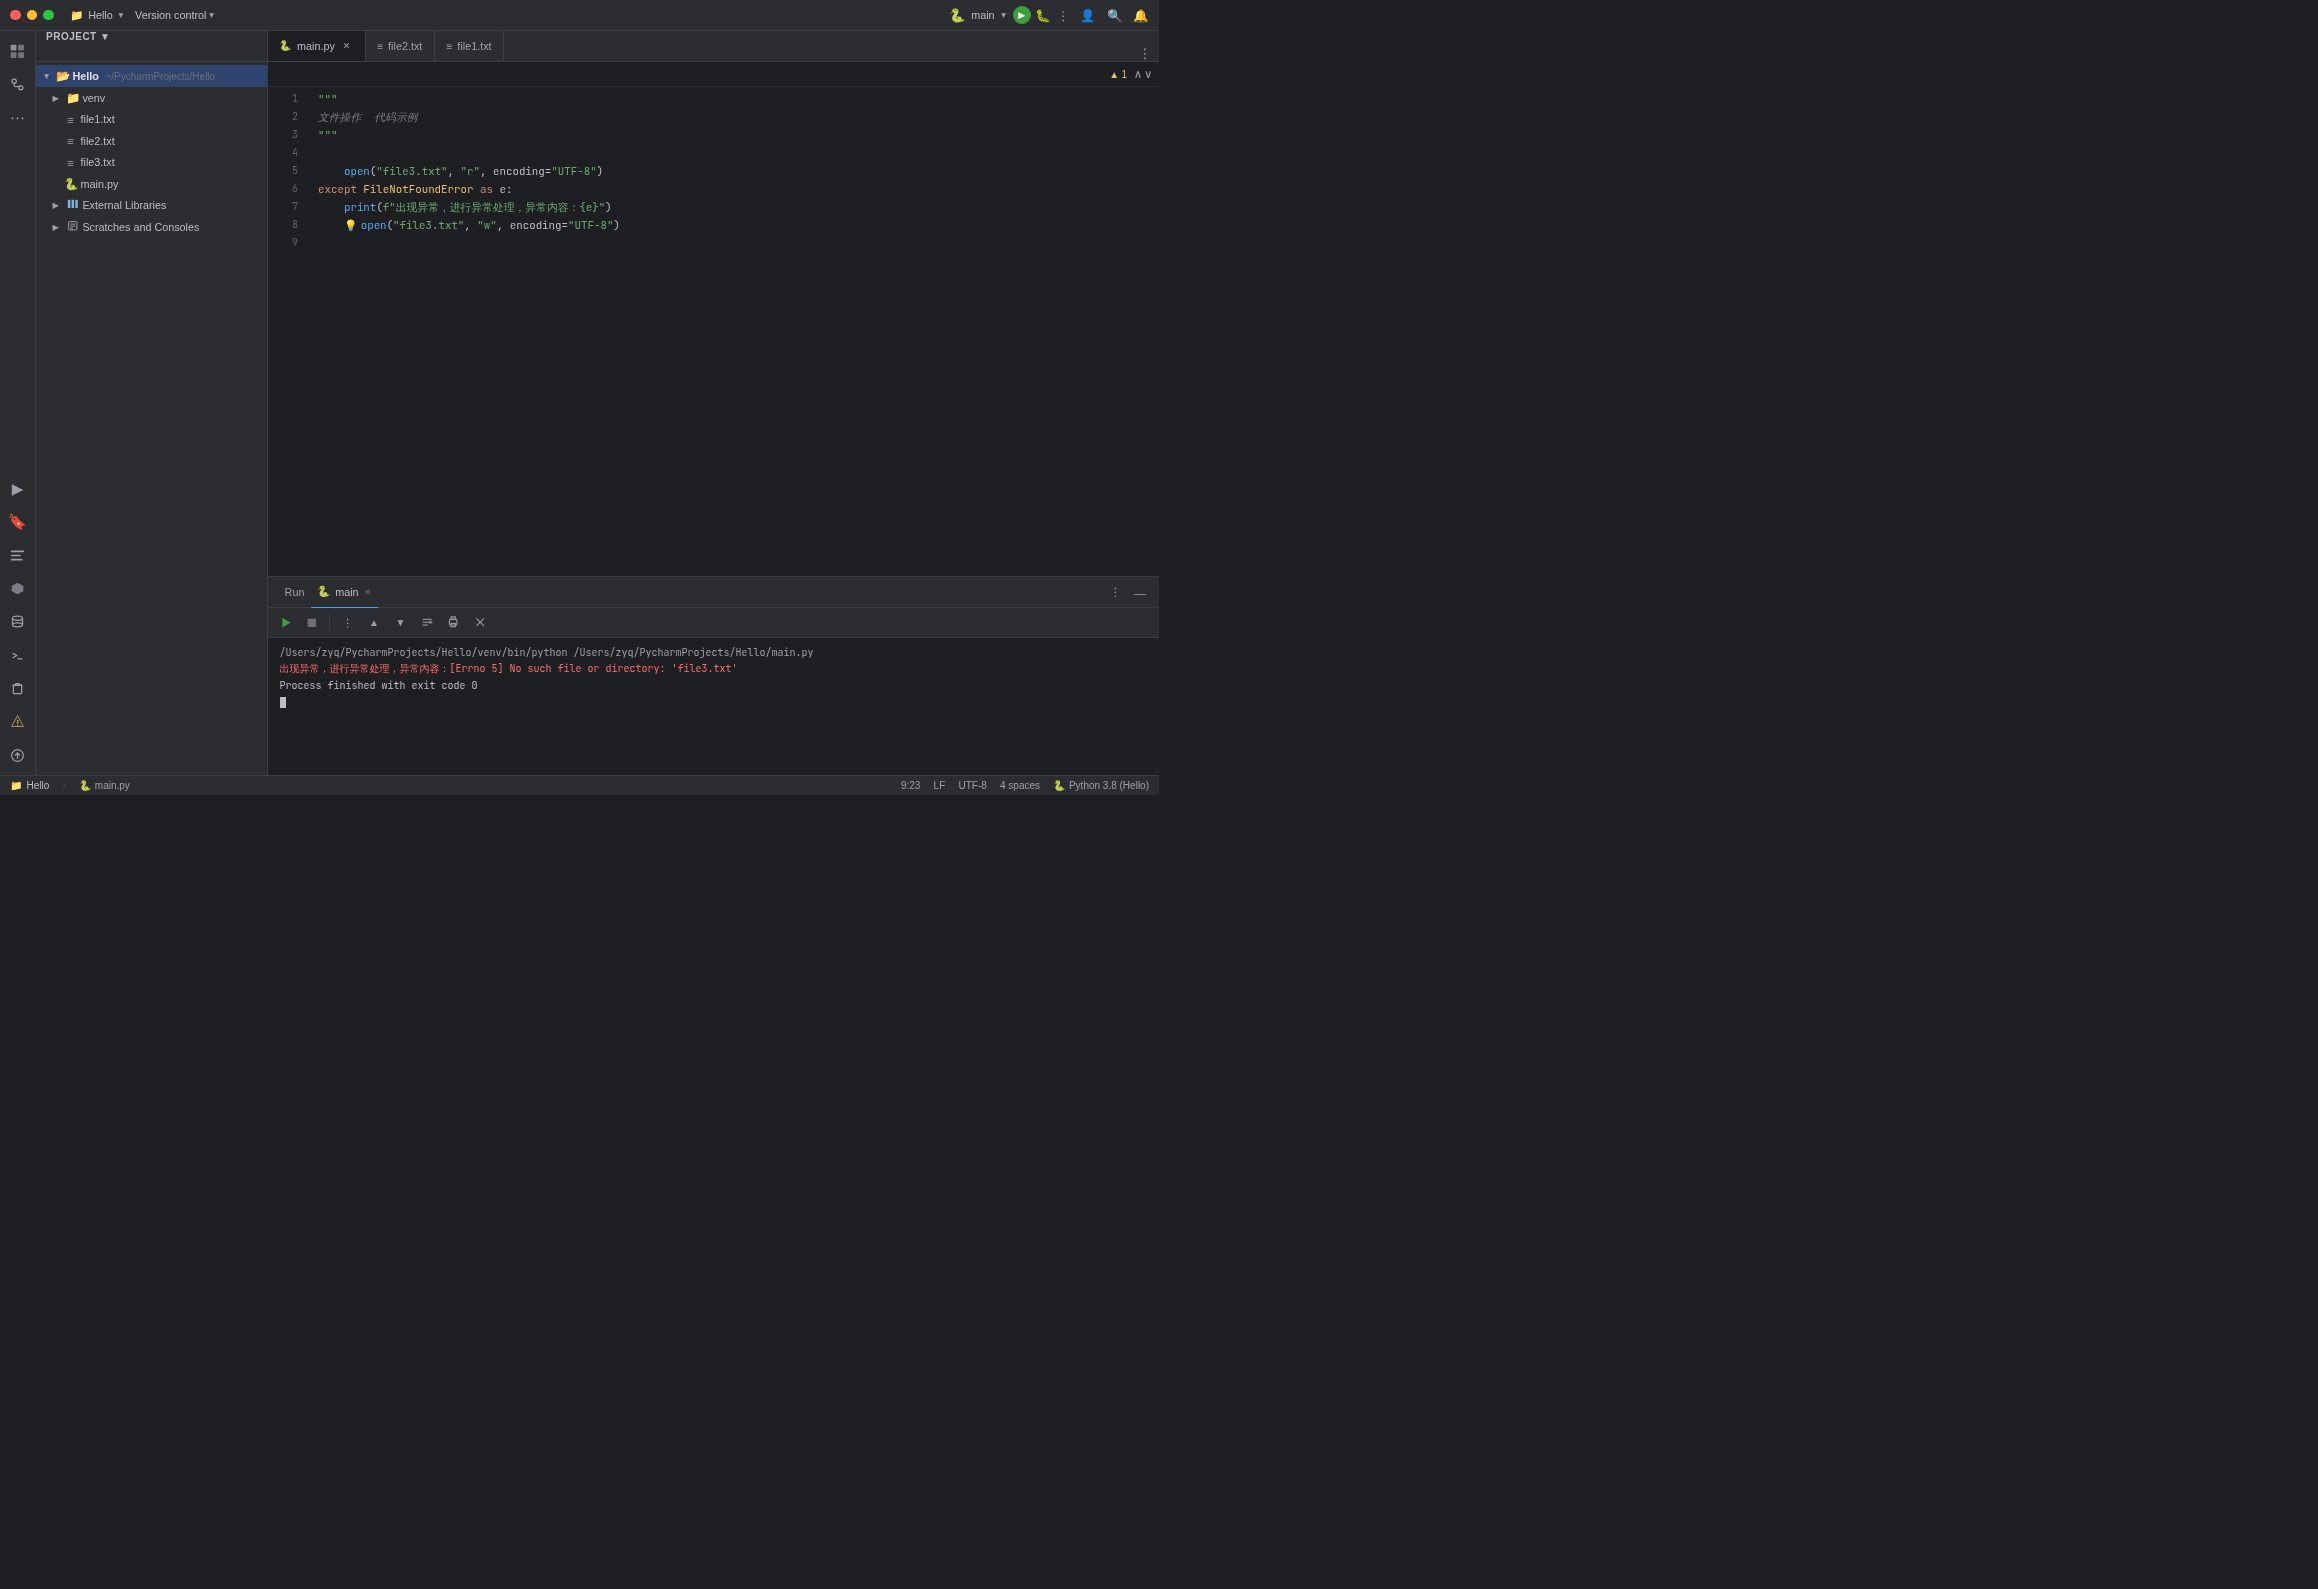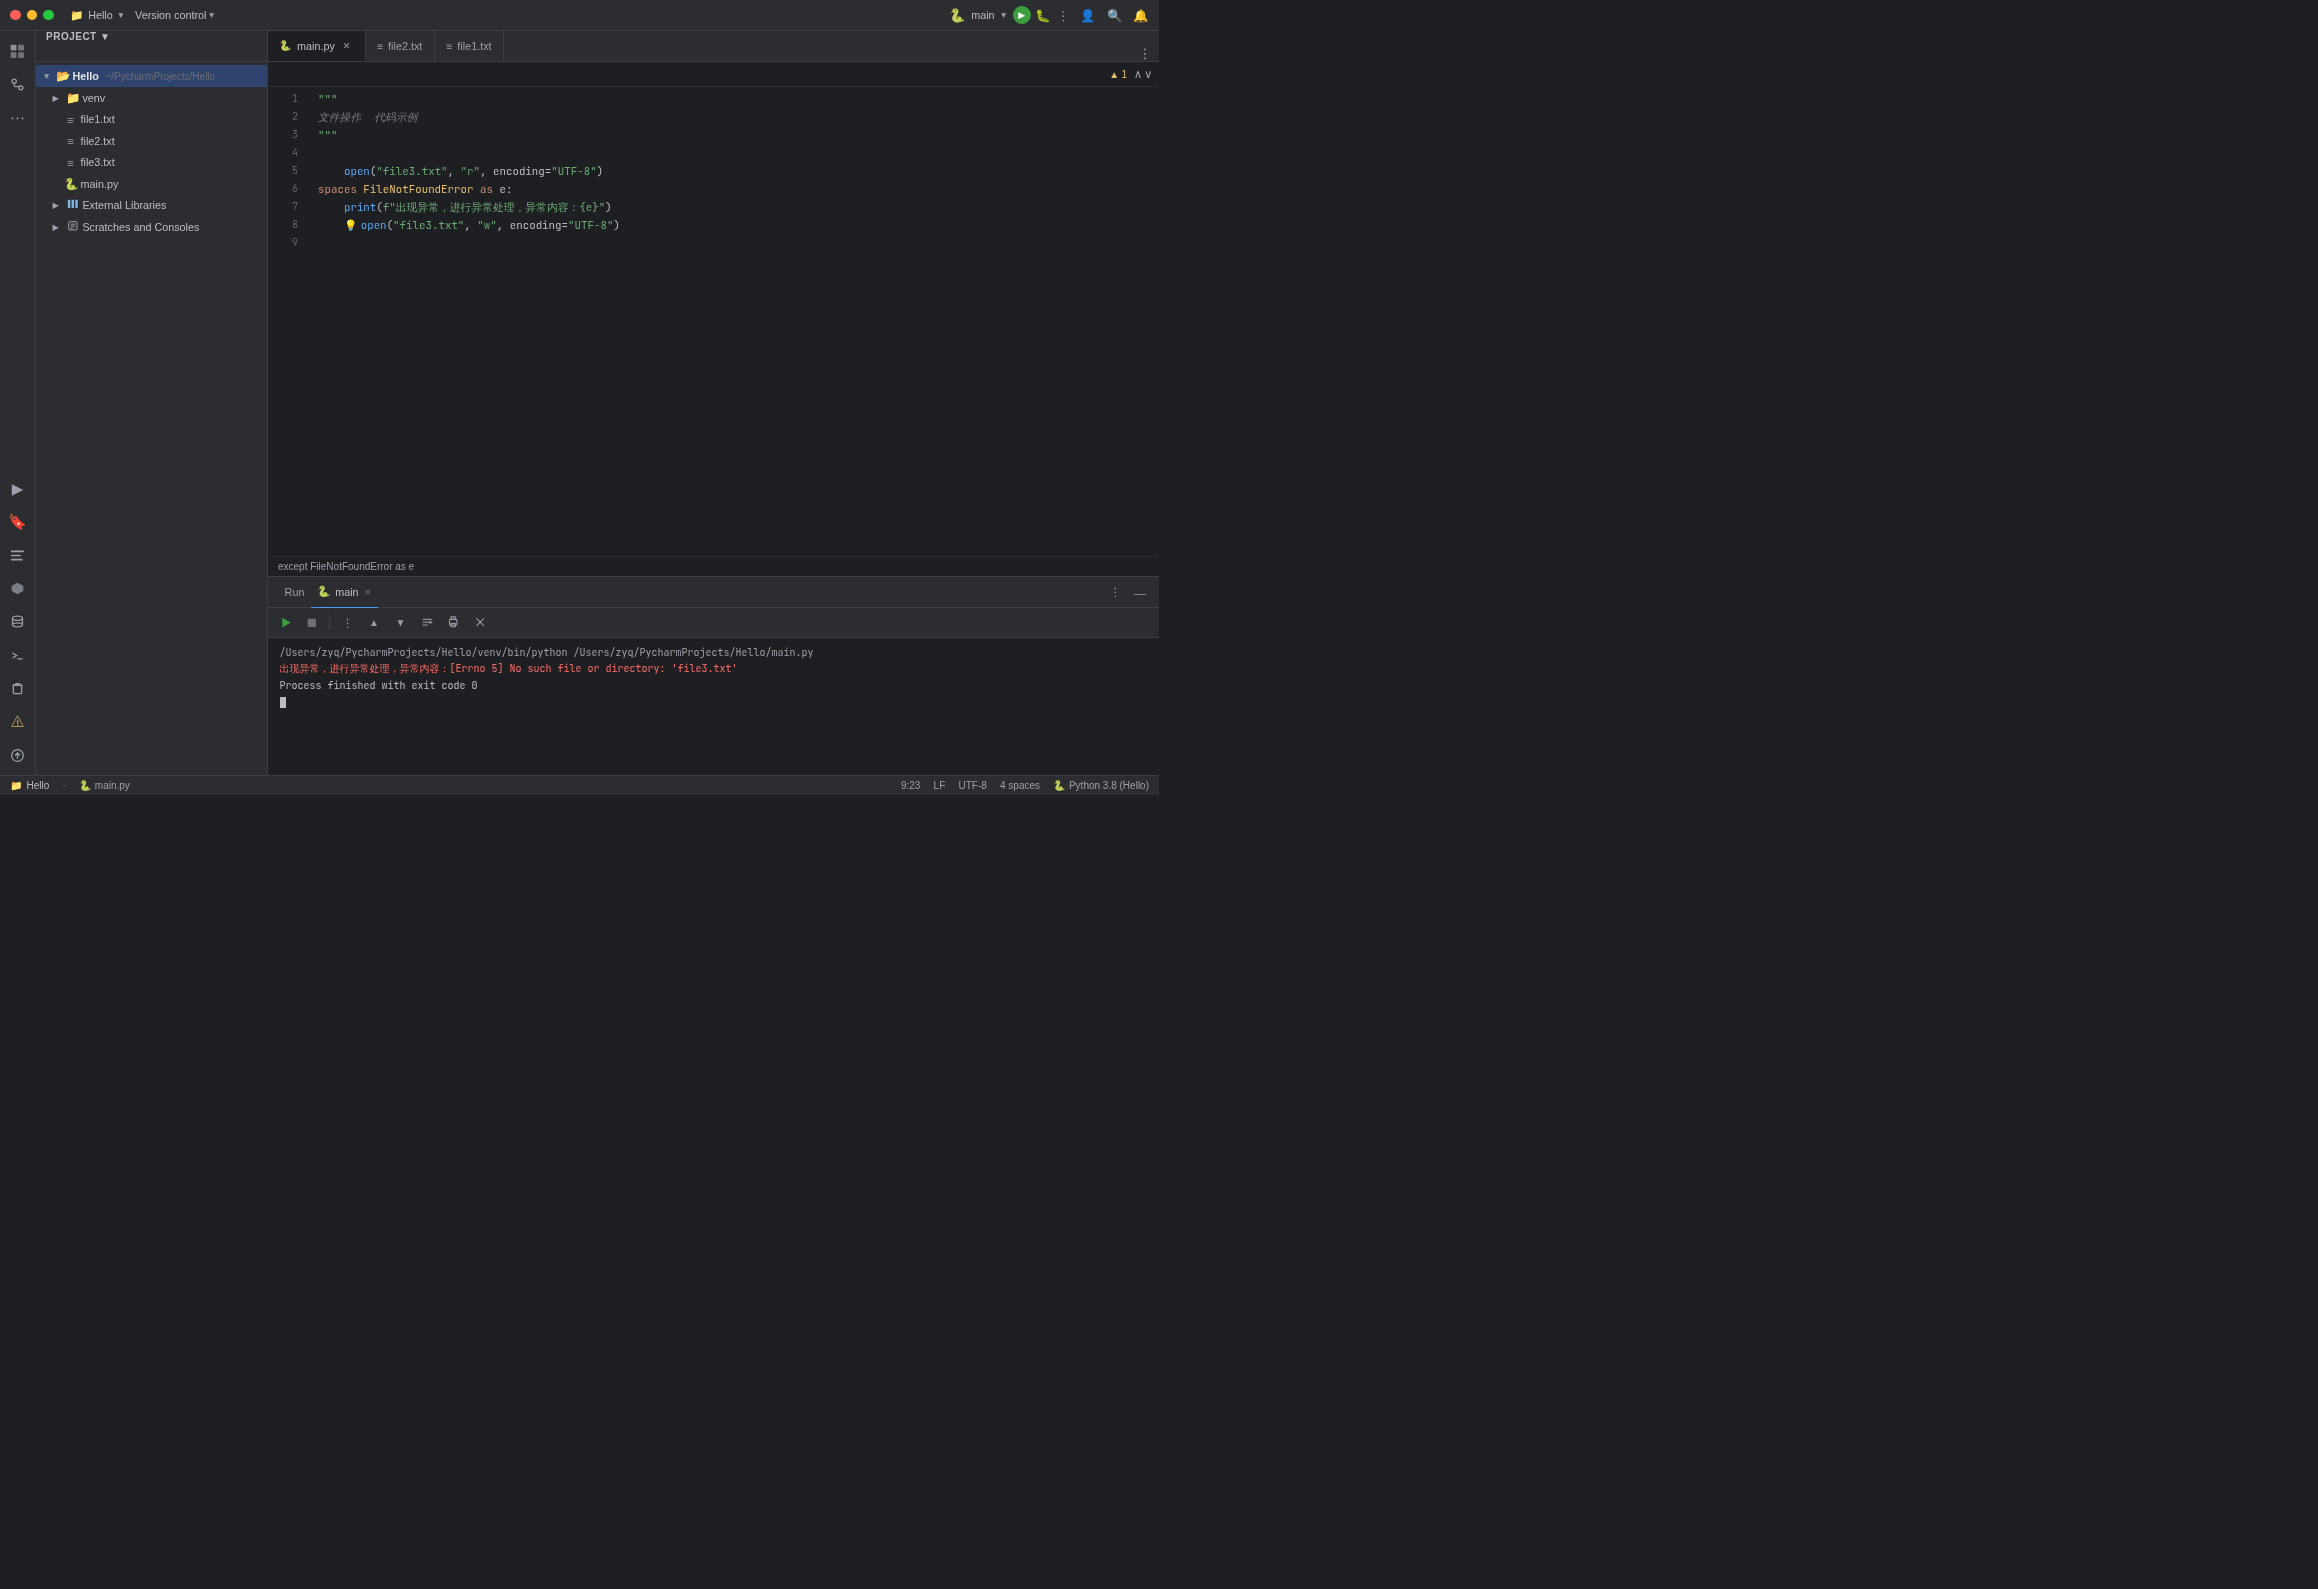--- a/index.html
+++ b/index.html
@@ -663,29 +663,26 @@
         <div>7</div>
         <div>8</div>
         <div>9</div>
       </div>
       <div class="code-area">
         <div class="code-line"><span class="str">"""</span></div>
         <div class="code-line"><span class="cmt">文件操作  代码示例</span></div>
         <div class="code-line"><span class="str">"""</span></div>
         <div class="code-line"></div>
         <div class="code-line">    <span class="fn">open</span><span class="punc">(</span><span class="str">"file3.txt"</span><span class="punc">, </span><span class="str">"r"</span><span class="punc">, </span><span class="param">encoding</span><span class="eq">=</span><span class="str">"UTF-8"</span><span class="punc">)</span></div>
-        <div class="code-line"><span class="kw">spaces</span> <span class="cls">FileNotFoundError</span> <span class="kw">as</span> <span class="var">e</span><span class="punc">:</span></div>
+        <div class="code-line"><span class="kw">except</span> <span class="cls">FileNotFoundError</span> <span class="kw">as</span> <span class="var">e</span><span class="punc">:</span></div>
         <div class="code-line">    <span class="fn">print</span><span class="punc">(</span><span class="str">f"出现异常，进行异常处理，异常内容：{e}"</span><span class="punc">)</span></div>
         <div class="code-line">    <span class="bulb-icon" style="cursor:pointer;">💡</span><span class="fn">open</span><span class="punc">(</span><span class="str">"file3.txt"</span><span class="punc">, </span><span class="str">"w"</span><span class="punc">, </span><span class="param">encoding</span><span class="eq">=</span><span class="str">"UTF-8"</span><span class="punc">)</span></div>
       </div>
     </div>
 
-    <div class="breadcrumb-bar">
-      <span>except FileNotFoundError as e</span>
-    </div>
 
     <div class="run-panel">
 
       <div class="run-panel-header">
         <div class="run-tab">
           <span>Run</span>
         </div>
         <div class="run-tab active">
           <span style="color:#4ec9b0;font-size:10.8px;">🐍</span>
           <span>main</span>

